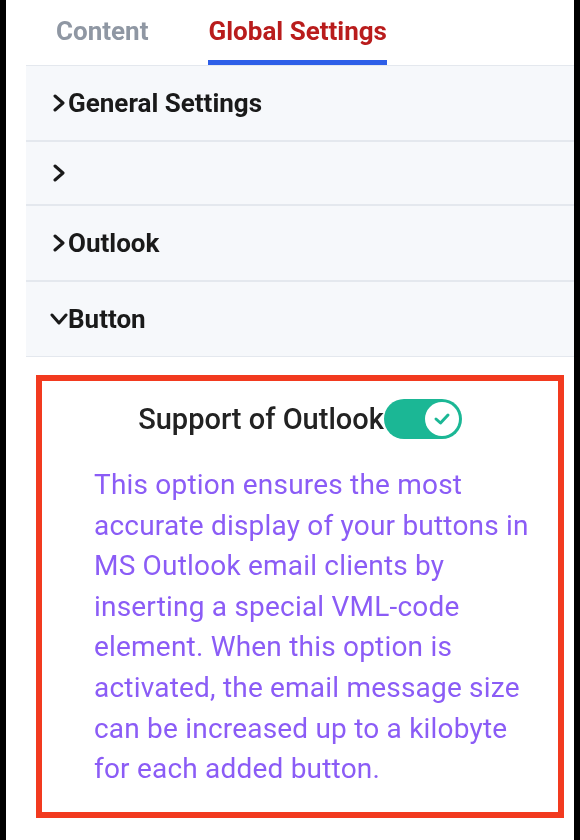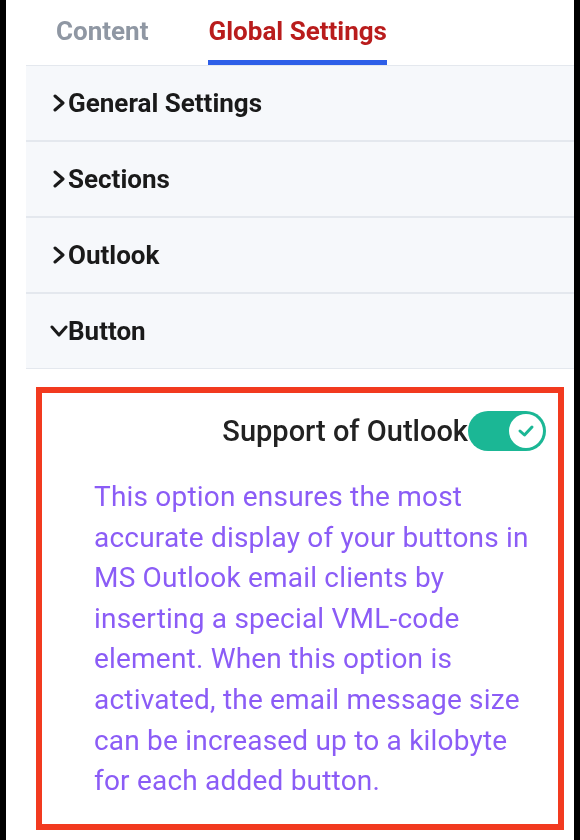--- a/index.html
+++ b/index.html
@@ -59,21 +59,21 @@
   .chev svg { display: block; }
   .highlight-box {
     margin: 18px 10px 8px 10px;
     border: 6px solid #f23a1f;
     padding: 18px 12px 22px 12px;
     background: #fff;
   }
   .row-top {
     display: flex;
     align-items: center;
-    justify-content: flex-end;
+    justify-content: center;
     margin-bottom: 26px;
   }
   .setting-title {
     font-size: 29px;
     font-weight: 500;
     color: #222;
   }
   .toggle {
     width: 78px;
     height: 40px;
@@ -156,21 +156,20 @@
     </span>
     <span class="label">General Settings</span>
   </div>
 
   <div class="accordion">
     <span class="chev">
       <svg width="18" height="18" viewBox="0 0 18 18">
           <path d="M5 2 L13 9 L5 16" fill="none" stroke="#1a1a1a" stroke-width="3" stroke-linecap="round" stroke-linejoin="round"></path>
         </svg>
     </span>
-    <span class="label">Sections</span>
   </div>
 
   <div class="accordion">
     <span class="chev">
       <svg width="18" height="18" viewBox="0 0 18 18">
           <path d="M5 2 L13 9 L5 16" fill="none" stroke="#1a1a1a" stroke-width="3" stroke-linecap="round" stroke-linejoin="round"></path>
         </svg>
     </span>
     <span class="label">Outlook</span>
   </div>

